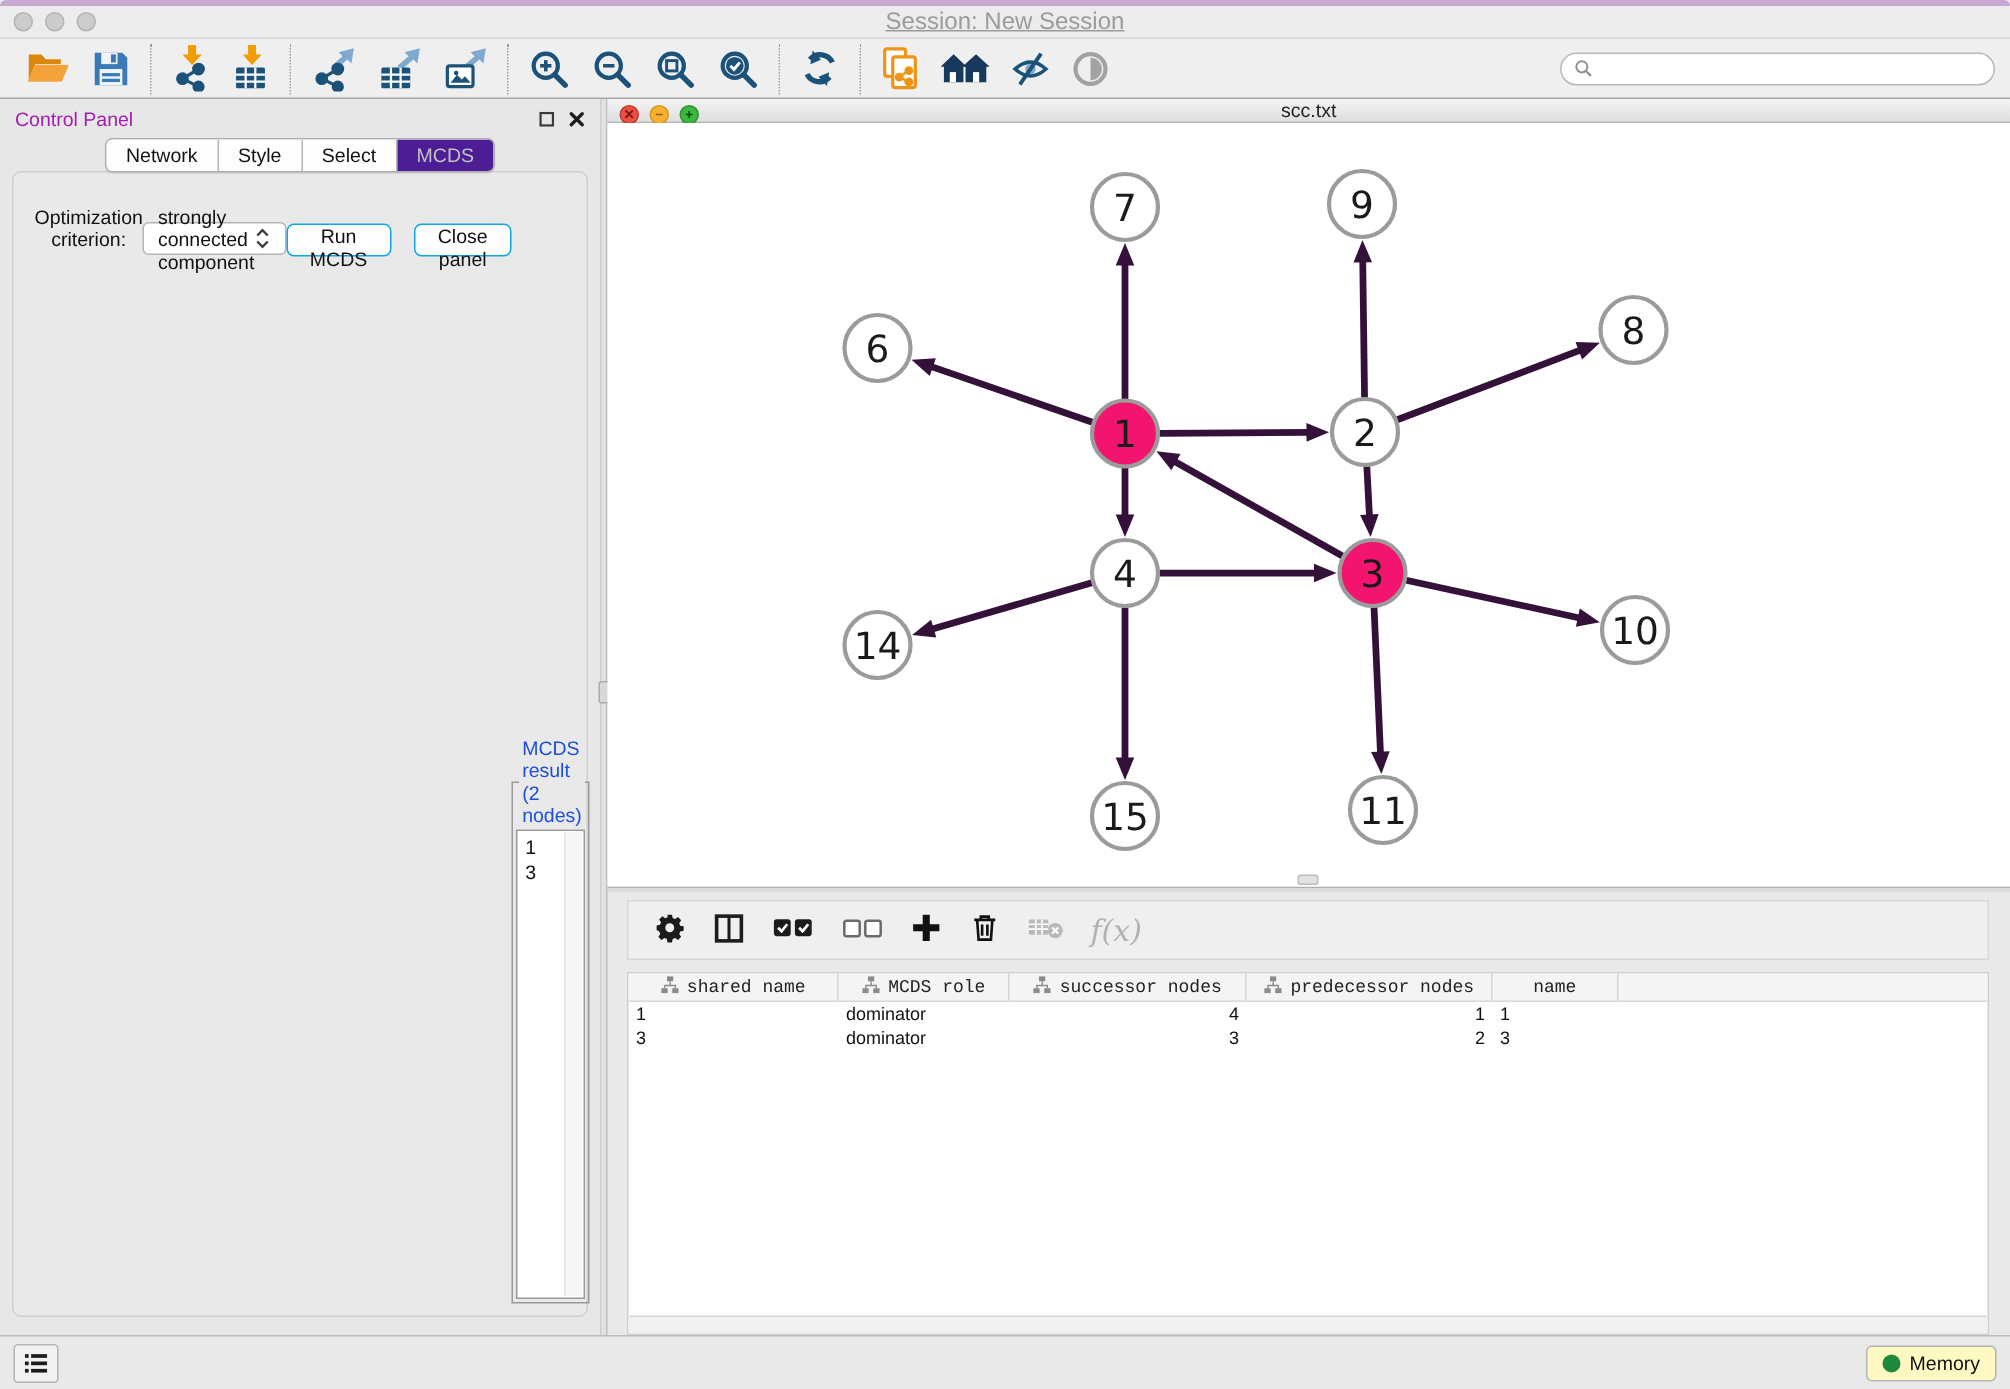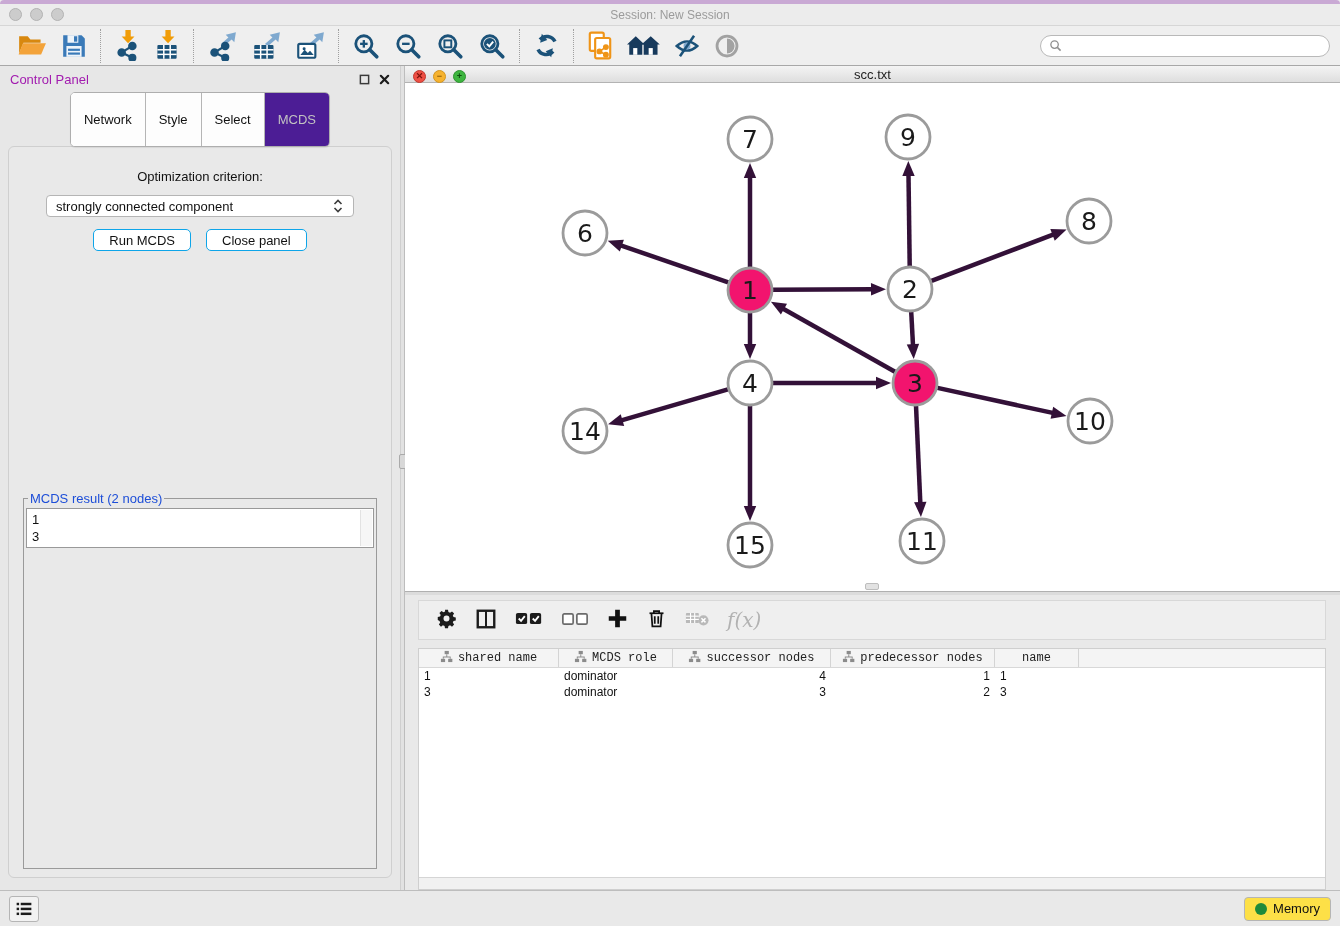--- a/index.html
+++ b/index.html
@@ -5,21 +5,21 @@
   * { margin:0; padding:0; box-sizing:border-box; }
   html,body { width:1340px; height:926px; overflow:hidden;
     font-family:"Liberation Sans", sans-serif; background:#ececec; }
   .win-top-strip { height:4px; background:#c9a9d4; border-radius:8px 8px 0 0; }
 
   
   .titlebar { position:relative; height:22px; background:#ececec;
     border-bottom:1px solid #d6d6d6; display:flex; align-items:center; justify-content:center; }
   .traffic { position:absolute; left:9px; top:4px; display:flex; gap:8px; }
   .tl { width:13px; height:13px; border-radius:50%; background:#cccccc; border:1px solid #b3b3b3; }
-  .win-title { font-size:12px; color:#9b9b9b; }
+  .win-title { font-size:16px; color:#9b9b9b;text-decoration:underline; }
 
   
   .toolbar { height:40px; background:#efefef; border-bottom:1px solid #a8a8a8;
     display:flex; align-items:center; padding:0 10px; }
   .tb-icons { display:flex; align-items:center; height:100%; }
   .tb-btn { background:none; border:none; padding:0 7px; height:38px; display:flex; align-items:center; cursor:default; }
   .tb-btn.disabled { opacity:.9; }
   .tb-btn .ic { display:flex; align-items:center; }
   .tb-sep { width:1px; height:34px; border-left:1px dotted #9f9f9f; margin:0 6px; }
   .searchbox { margin-left:auto; width:290px; height:22px; background:#fff;
@@ -31,26 +31,26 @@
 
   
   .cpanel { width:400px; background:#e7e7e7; display:flex; flex-direction:column; }
   .panel-head { height:26px; display:flex; align-items:center; padding:0 10px; }
   .panel-head .ptitle { font-size:13px; color:#a21caf; }
   .panel-head .pctrl { margin-left:auto; display:flex; gap:9px; align-items:center; }
   .pctrl span { display:flex; }
   .tabsrow { display:flex; justify-content:center; position:relative; z-index:2; margin-bottom:-1px; }
   .tabgroup { display:inline-flex; border:1px solid #aeaeae; border-radius:5px; overflow:hidden;
     background:#fff; box-shadow:0 1px 1px rgba(0,0,0,.08); }
-  .tab { padding:19px 13px; font-size:13px; color:#111; background:#fdfdfd;
+  .tab { padding:3px 13px; font-size:13px; color:#111; background:#fdfdfd;
     border-right:1px solid #b5b5b5; cursor:default; }
   .tab:last-child { border-right:none; }
   .tab.active { background:#4c1d95; color:#c2c2c2; }
   .cp-box { flex:1; margin:0 8px 12px 8px; background:#e9e9e9; border:1px solid #cfcfcf;
-    border-radius:6px; display:flex; flex-direction:column; padding:22px 14px 8px 14px; }
+    border-radius:6px; display:flex; padding:22px 14px 8px 14px; }
   .opt-label { text-align:center; font-size:13px; color:#111; }
   .dropdown { margin:11px auto 0; width:308px; height:22px; background:#fff; border:1px solid #b5b5b5;
     border-radius:4px; display:flex; align-items:center; padding:0 10px 0 9px; font-size:13px; color:#111; }
   .dropdown .dd-val { flex:1; }
   .btnrow { display:flex; justify-content:center; gap:15px; margin-top:12px; }
   .pbtn { background:#fff; border:1px solid #0ea5e9; border-radius:5px; height:22px;
     padding:0 15px; font-size:13px; color:#111; font-family:inherit; cursor:default; }
   .result-fs { margin-top:auto; border:1px solid #9a9a9a; padding:2px;
     height:378px; display:flex; flex-direction:column; }
   .result-fs legend { font-size:13px; color:#1d4ed8; padding:0 2px; margin-left:2px; }
@@ -98,21 +98,21 @@
   .td { font-size:12px; color:#111; padding:1px 5px; white-space:nowrap; overflow:hidden; }
   .tbody-fill { flex:1; }
   .tp-hscroll { height:12px; background:#f1f1f1; border-top:1px solid #d5d5d5; }
   .bottom-tabs { height:30px; display:flex; align-items:center; justify-content:center; }
 
   
   .statusbar { height:36px; background:#e9e9e9; border-top:1px solid #bdbdbd;
     display:flex; align-items:center; padding:0 9px; }
   .sb-btn { width:30px; height:26px; background:#f2f2f2; border:1px solid #b5b5b5; border-radius:3px;
     display:flex; align-items:center; justify-content:center; cursor:default; }
-  .mem-btn { margin-left:auto; height:24px; background:#fde047; border:1px solid #b5b5b5; border-radius:4px;
+  .mem-btn { margin-left:auto; height:24px; background:#fef9c3; border:1px solid #b5b5b5; border-radius:4px;
     display:flex; align-items:center; gap:6px; padding:0 10px; font-size:13px; color:#111;
     font-family:inherit; cursor:default; }
   .mem-dot { width:12px; height:12px; border-radius:50%; background:#1f8a3b; }
 </style>
 </head>
 <body>
 
 <div class="win-top-strip"></div>
 
 <div class="titlebar">

